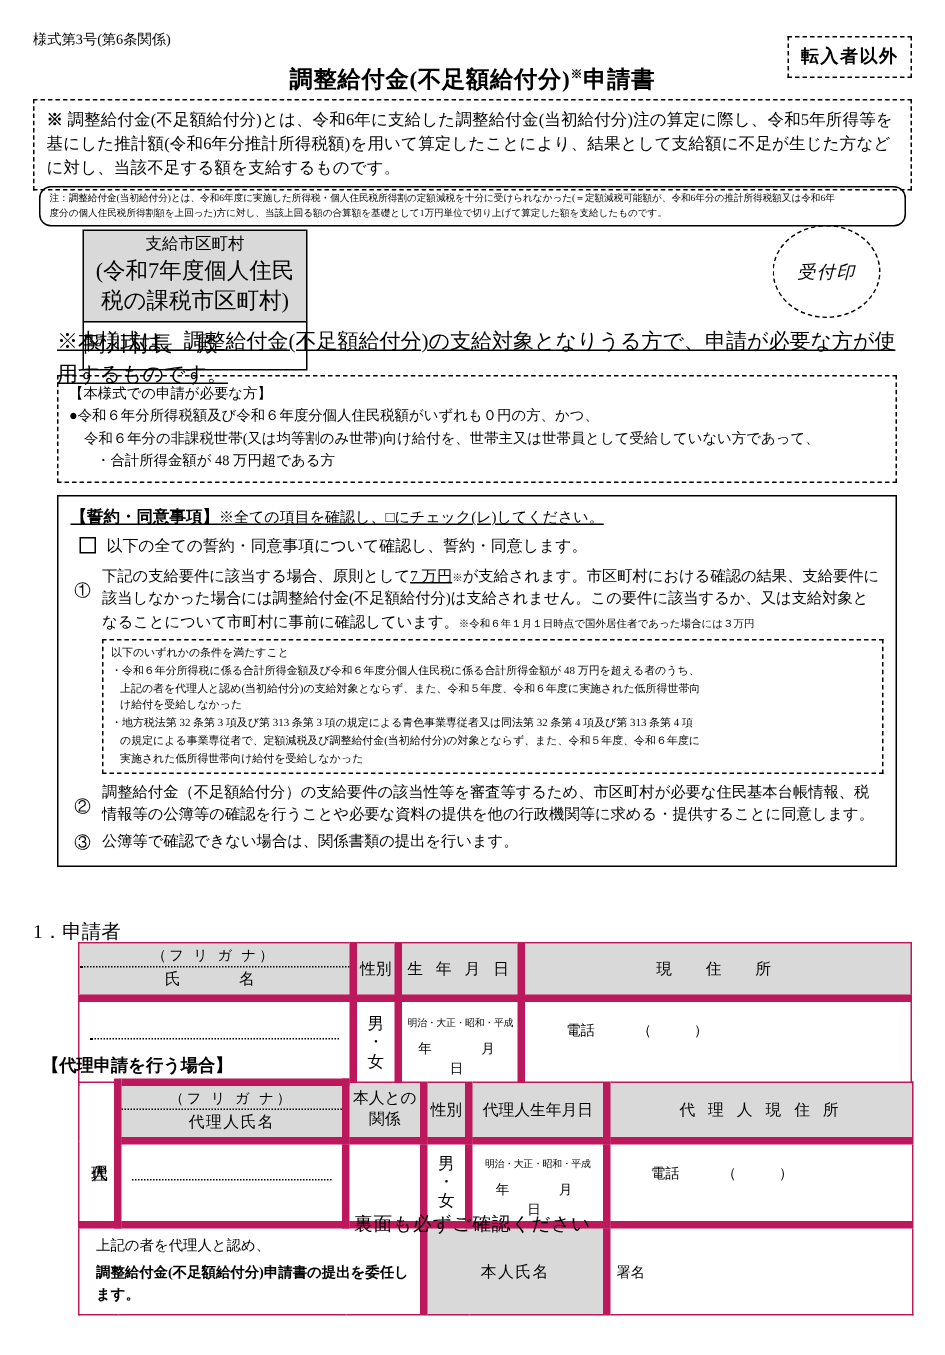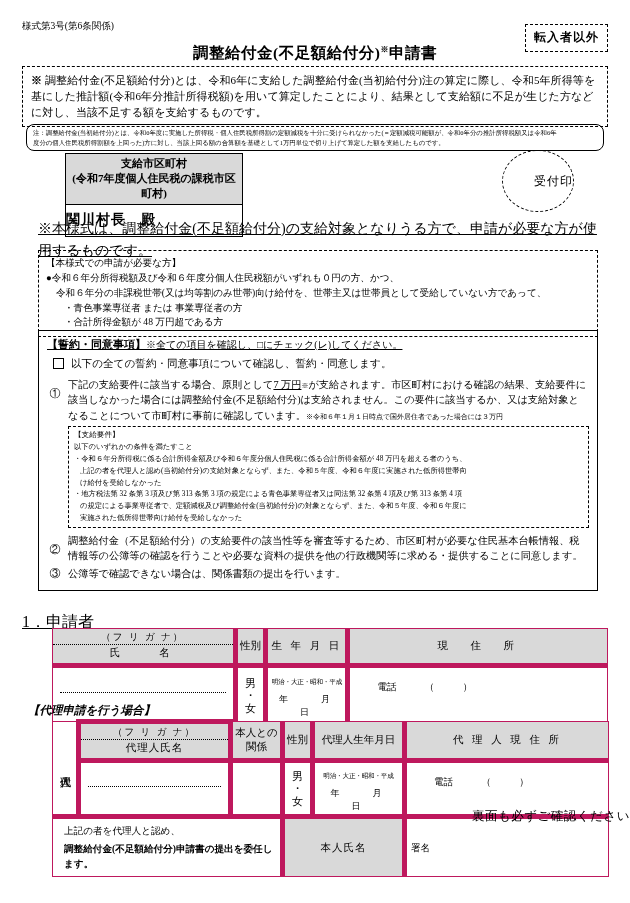--- a/index.html
+++ b/index.html
@@ -50,49 +50,49 @@
     position:absolute; left:26px; top:124px; width:578px;
     border:1px solid #000;
     border-radius:8px;
     padding:3px 6px;
     font-size:6.4px; line-height:1.5;
     letter-spacing:0;
   }
 
   
   .muni {
-    position:absolute; left:65px; top:153px; width:178px;
+    position:absolute; left:55px; top:153px; width:150px;
     border:1.6px solid #000;
-    font-weight:bold;
   }
   .muni .head {
     background:#d9d9d9;
     border-bottom:1px solid #000;
     text-align:center;
     padding:2px 2px 3px;
     line-height:1.35;
   }
   .muni .head .l1 { font-size:11px; }
-  .muni .head .l2 { font-size:11px; }
+  .muni .head .l2 { font-size:15px; }
   .muni .body {
     text-align:left;
     font-size:14px;
     padding:6px 0 7px;
     letter-spacing:1px;
   }
 
   
   .seal {
-    position:absolute; left:502px; top:150px;
+    position:absolute; left:515px; top:150px;
     width:72px; height:62px;
     border:1.3px dashed #000;
     border-radius:50%;
-    display:flex; align-items:center; justify-content:flex-end;
+    display:flex; align-items:center; justify-content:center;
     font-size:12px;
     letter-spacing:1px;
+    font-style:italic;
   }
 
   
   .ul-par {
     position:absolute; left:38px; top:218px; width:560px;
     font-size:14px; line-height:1.55;
   }
   .ul-par div { text-decoration: underline; display:inline; }
   .ul-par .row { display:block; }
   .ul-par .row2 { display:block; padding-left:14px; }
@@ -131,24 +131,23 @@
     border:1px dashed #000;
     margin:3px 0 2px 0;
     padding:2px 5px 3px;
     font-size:7.3px; line-height:1.62;
   }
   .req .hd { font-size:7.6px; }
   .req .ind { padding-left:6px; }
 
   
   .sec-head {
-    position:absolute; left:22px; font-size:16px;
-    text-decoration:underline;
-  }
-  .sub-head { position:absolute; left:28px; font-size:11.5px; font-weight:bold;font-style:italic; }
+    position:absolute; left:22px; font-size:13px;
+  }
+  .sub-head { position:absolute; left:28px; font-size:11.5px; font-weight:bold; }
 
   
   table.form {
     position:absolute;
     border-collapse:collapse;
     table-layout:fixed;
   }
   table.form td {
     border:5px solid #be185d;
     vertical-align:middle;
@@ -173,21 +172,21 @@
   .tel .paren { letter-spacing:0; padding-left:26px; }
   .vert {
     font-size:11px; text-align:center; line-height:1.25;
   }
   .deleg { font-size:9.6px; line-height:1.5; padding:4px 0 4px 10px; }
   .deleg b { font-weight:bold; }
   .signcell { font-size:9.5px; padding:2px 0 0 4px; vertical-align:top; }
 
   .footer {
     position:absolute; left:0; right:0; bottom:78px;
-    text-align:right; font-size:12.5px; letter-spacing:0.5px;
+    text-align:center; font-size:12.5px; letter-spacing:0.5px;
   }
 </style>
 </head>
 <body>
 
 <div class="page">
 
   <div class="form-no">様式第3号(第6条関係)</div>
 
   <div class="transfer-badge">
@@ -221,41 +220,39 @@
   </div>
 
   <div class="ul-par">
     <span class="row"><div>※本様式は、調整給付金(不足額給付分)の支給対象となりうる方で、申請が必要な方が使用するものです。</div></span>
   </div>
 
   <div class="need-box">
     <div>【本様式での申請が必要な方】</div>
     <div>●令和６年分所得税額及び令和６年度分個人住民税額がいずれも０円の方、かつ、</div>
     <div class="i1">令和６年分の非課税世帯(又は均等割のみ世帯)向け給付を、世帯主又は世帯員として受給していない方であって、</div>
-    <div class="i2">・青色事業専従者 または 事業専従者の方</div>
     <div class="i2">・合計所得金額が 48 万円超である方</div>
   </div>
 
   <div class="pledge">
     <div class="title">
       <span>【誓約・同意事項】</span><span class="thin">※全ての項目を確認し、□にチェック(レ)してください。</span>
     </div>
 
     <div class="checkline">
       <span class="chk"></span>
       <span>以下の全ての誓約・同意事項について確認し、誓約・同意します。</span>
     </div>
 
     <div class="item">
       <div class="num">①</div>
       <div class="itxt">
         <span>下記の支給要件に該当する場合、原則として</span><span class="amount-ul">7 万円</span><span class="tiny">※</span><span>が支給されます。市区町村における確認の結果、支給要件に該当しなかった場合には調整給付金(不足額給付分)は支給されません。この要件に該当するか、又は支給対象となることについて市町村に事前に確認しています。</span><span class="tiny">※令和６年１月１日時点で国外居住者であった場合には３万円</span>
 
         <div class="req">
-          <div class="hd">【支給要件】</div>
           <div>以下のいずれかの条件を満たすこと</div>
           <div>・令和６年分所得税に係る合計所得金額及び令和６年度分個人住民税に係る合計所得金額が 48 万円を超える者のうち、</div>
           <div class="ind">上記の者を代理人と認め(当初給付分)の支給対象とならず、また、令和５年度、令和６年度に実施された低所得世帯向</div>
           <div class="ind">け給付を受給しなかった</div>
           <div>・地方税法第 32 条第 3 項及び第 313 条第 3 項の規定による青色事業専従者又は同法第 32 条第 4 項及び第 313 条第 4 項</div>
           <div class="ind">の規定による事業専従者で、定額減税及び調整給付金(当初給付分)の対象とならず、また、令和５年度、令和６年度に</div>
           <div class="ind">実施された低所得世帯向け給付を受給しなかった</div>
         </div>
       </div>
     </div>

